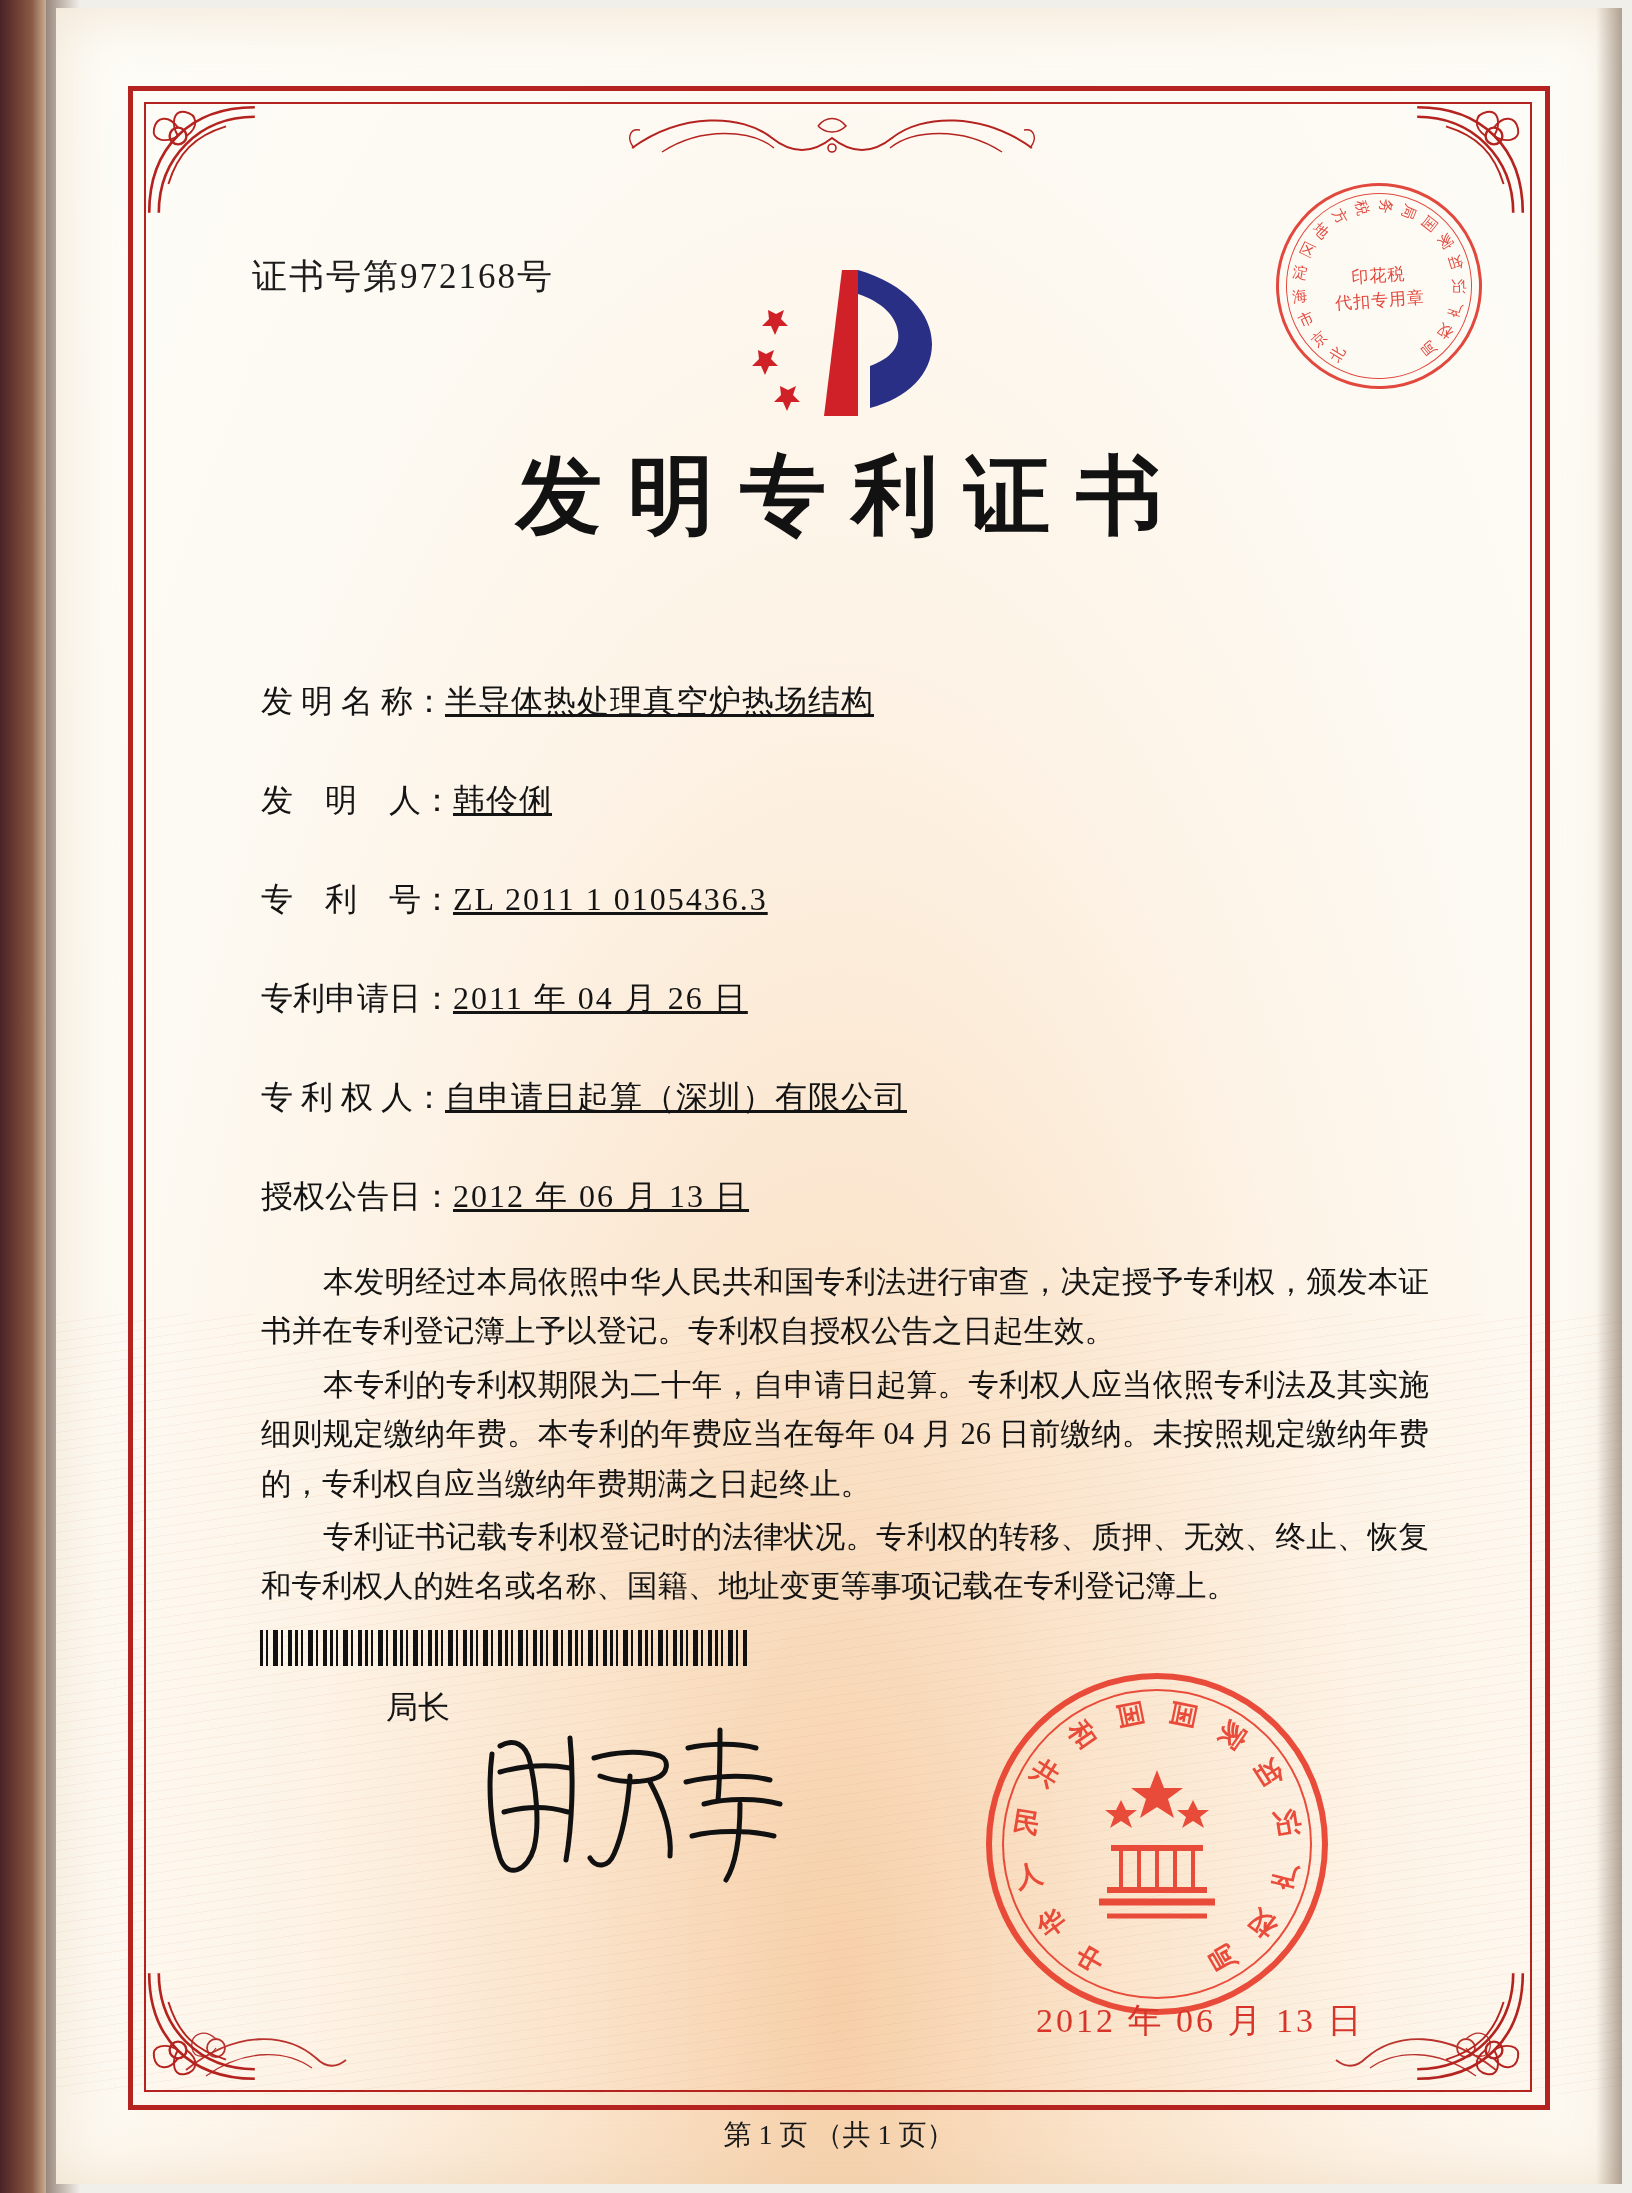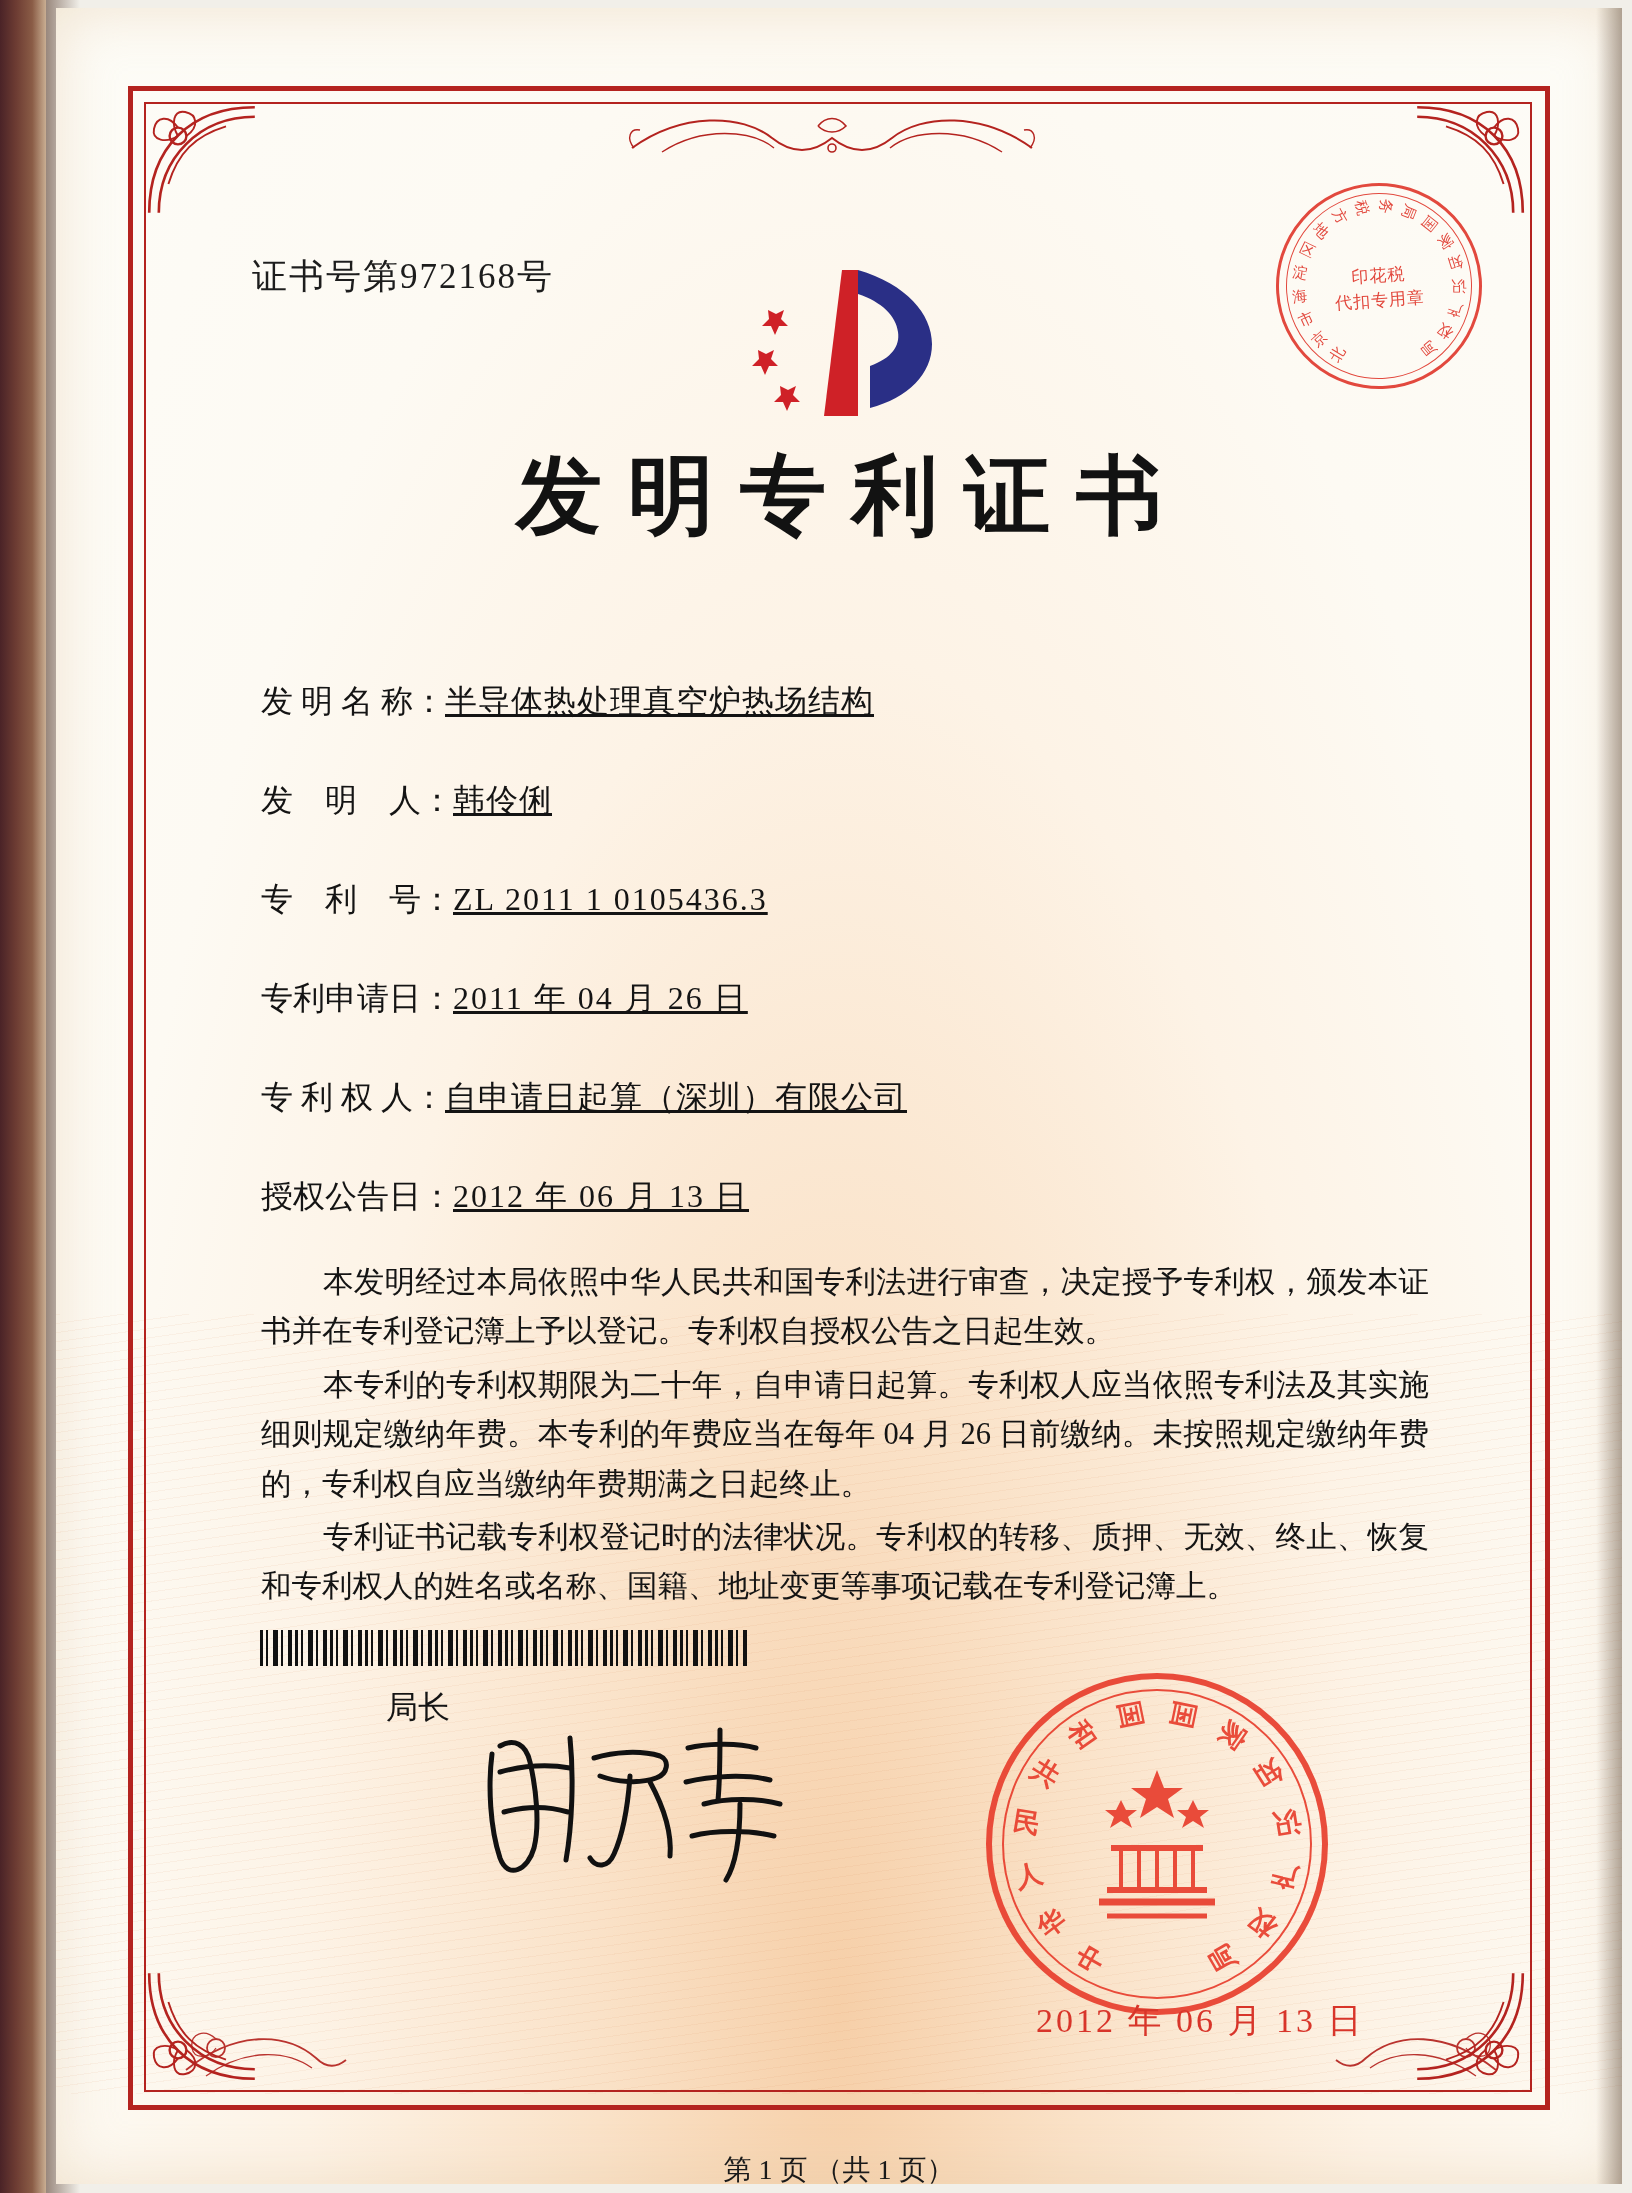--- a/index.html
+++ b/index.html
@@ -266,21 +266,20 @@
     letter-spacing: 3px;
     font-family: "Liberation Serif", serif;
   }
 
   .page-footer {
     position: absolute;
     left: 0; right: 0; top: 2108px;
     text-align: center;
     font-size: 28px;
     color: #1a1a1a;
-    margin-top: 35px;
   }
   
   .right-shade {
     position: absolute;
     right: 0; top: 0;
     width: 26px; height: 100%;
     background: linear-gradient(270deg, rgba(90,70,55,0.45), rgba(255,255,255,0));
   }
 </style>
 </head>

